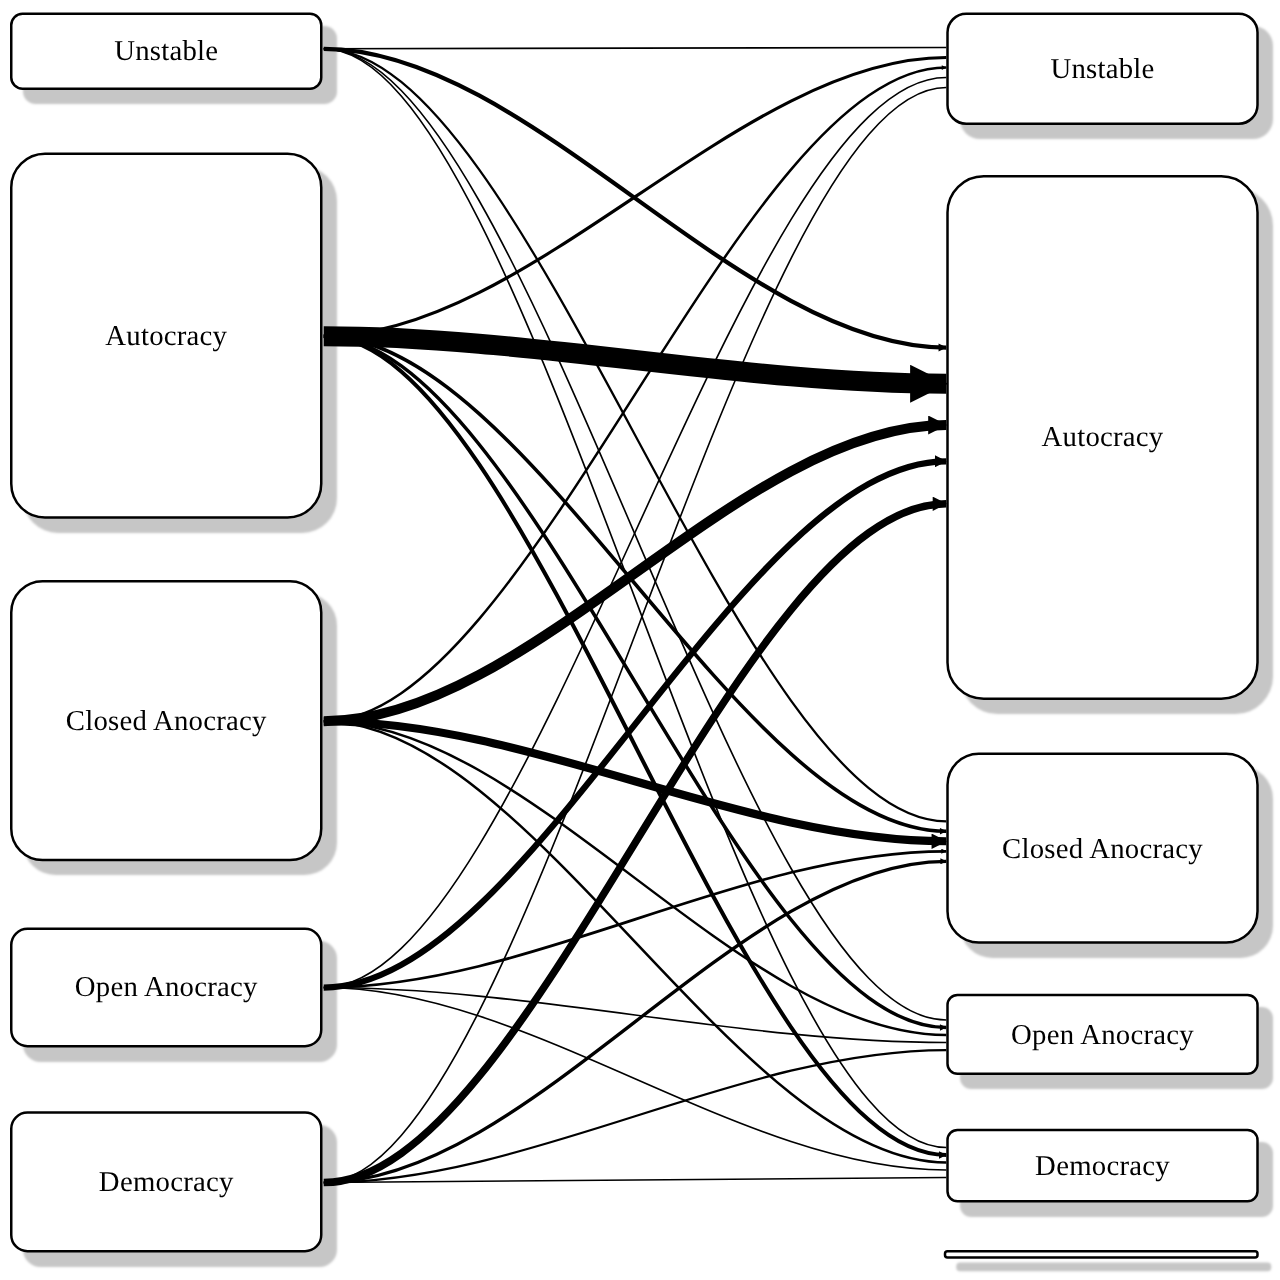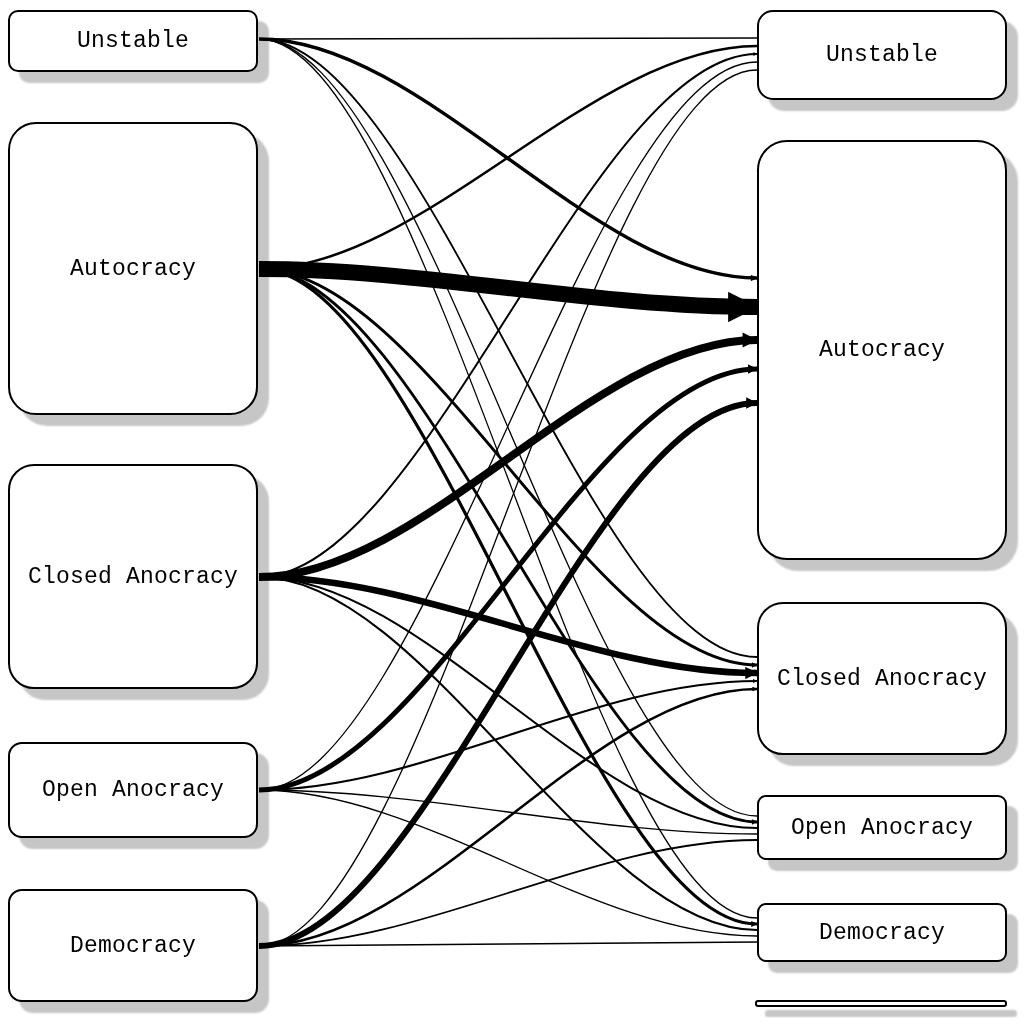--- a/index.html
+++ b/index.html
@@ -7,21 +7,21 @@
     --fill:#ffffff;
     --shadow:#c6c6c6;
     --bg:#ffffff;
   }
   html,body{margin:0;padding:0;background:var(--bg);}
   #stage{
     position:relative;
     width:1024px;height:1024px;
     background:var(--bg);
     overflow:hidden;
-    font-family:Liberation Mono, monospace;
+    font-family:Liberation Serif, serif;
     border-radius:12px;
   }
   .node{
     position:absolute;
     box-sizing:border-box;
     background:var(--fill);
     border:2.5px solid var(--line);
     box-shadow:11px 11px 2px var(--shadow);
     display:flex;
     align-items:center;

